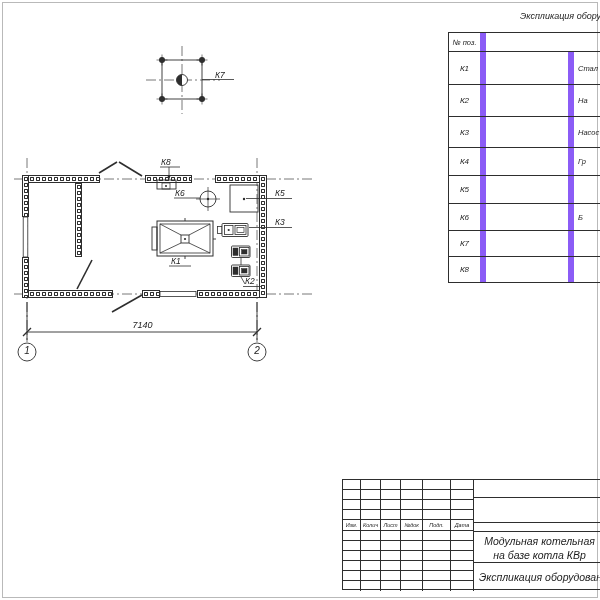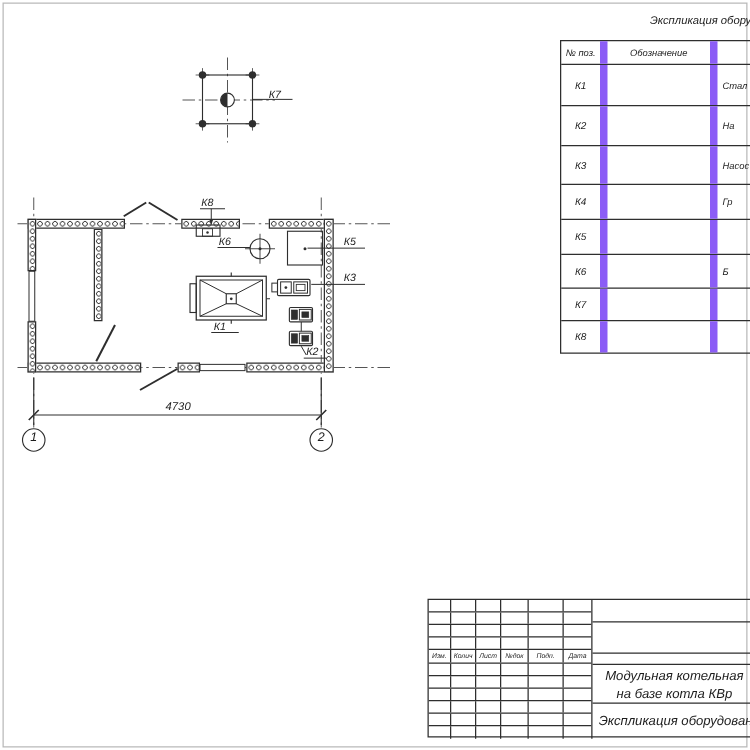--- a/index.html
+++ b/index.html
@@ -174,29 +174,28 @@
     </g>
   </svg>
 
   <div class="lbl" style="left:215px;top:70px;">К7</div>
   <div class="lbl" style="left:161px;top:157px;">К8</div>
   <div class="lbl" style="left:175px;top:188px;">К6</div>
   <div class="lbl" style="left:275px;top:188px;">К5</div>
   <div class="lbl" style="left:275px;top:217px;">К3</div>
   <div class="lbl" style="left:245px;top:276px;">К2</div>
   <div class="lbl" style="left:171px;top:256px;">К1</div>
-  <div class="dim" style="left:120px;top:320px;width:45px;">4730</div>
+  <div class="dim" style="left:120px;top:320px;width:45px;">7140</div>
   <div class="axno" style="left:18px;top:345px;">1</div>
   <div class="axno" style="left:248px;top:345px;">2</div>
 
   <div class="etab-title">Экспликация оборудования</div>
   <div class="etab">
     <div class="et-row et-head" style="height:18px;">
       <div class="et-c et-c1">№ поз.</div>
-      <div class="et-c et-c2">Обозначение</div>
       <div class="et-c et-c3"></div>
     </div>
     <div class="et-row" style="height:32px;">
       <div class="et-c et-c1">К1</div>
       <div class="et-c et-c2"></div>
       <div class="et-c et-c3">Стал</div>
     </div>
     <div class="et-row" style="height:31px;">
       <div class="et-c et-c1">К2</div>
       <div class="et-c et-c2"></div>

